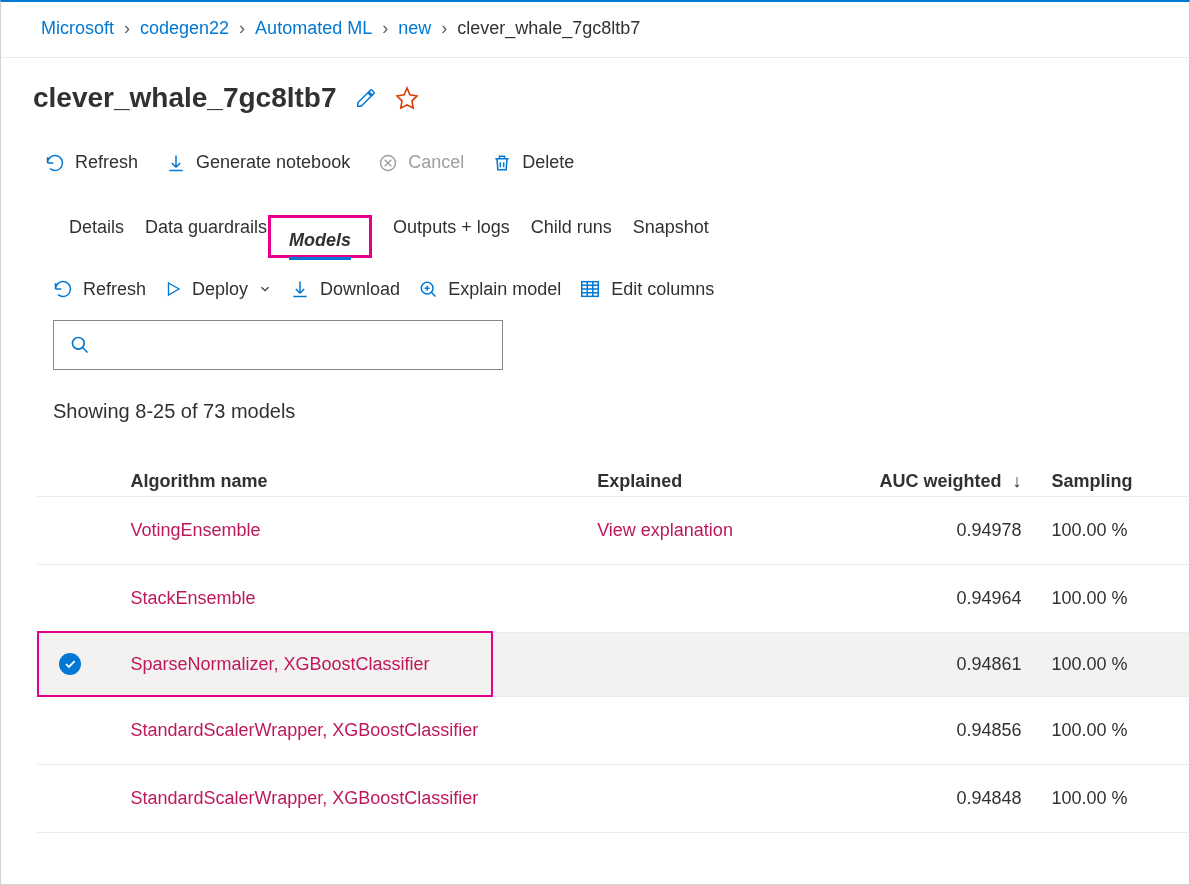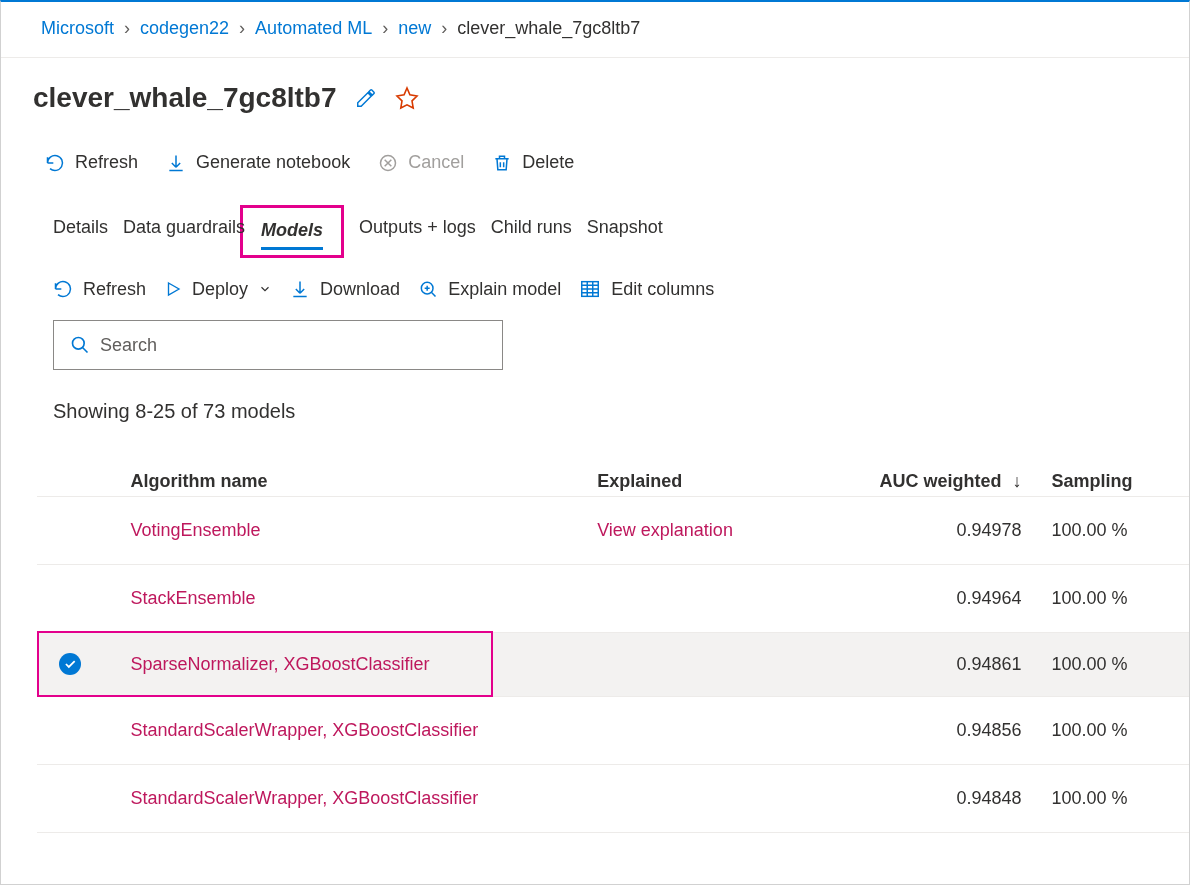--- a/index.html
+++ b/index.html
@@ -47,23 +47,24 @@
     padding: 30px 28px 10px 44px;
     font-size: 18px;
   }
   .toolbar .tb-item { display: inline-flex; align-items: center; gap: 10px; cursor: pointer; }
   .toolbar .tb-item.disabled { color: #a19f9d; cursor: default; }
   .toolbar .tb-item.disabled svg { stroke: #a19f9d; }
 
   
   .tabs {
     display: flex;
-    gap: 15px;
-    padding: 34px 28px 0 52px;
-    font-size: 18px;
+    gap: 21px;
+    padding: 34px 28px 0 68px;
+    font-size: 18px;
+    align-items: flex-end;
   }
   .tabs .tab { padding-bottom: 14px; cursor: pointer; position: relative; }
   .tabs .tab.active { font-weight: 600; font-style: italic; }
   .tabs .tab.active::after {
     content: "";
     position: absolute;
     left: 0; right: 0; bottom: 0;
     height: 3px;
     background: #0078d4;
   }
@@ -251,21 +252,20 @@
     <span>Edit columns</span>
   </span>
 </div>
 
 <div class="search-wrap">
   <div class="search-box">
     <svg width="20" height="20" viewBox="0 0 24 24" fill="none" stroke="#0078d4" stroke-width="2">
         <circle cx="10" cy="10" r="7"></circle>
         <path d="M15 15l6 6"></path>
       </svg>
-    <input type="text" placeholder="Search" style="">
   </div>
 </div>
 
 <div class="count-text">Showing 8-25 of 73 models</div>
 
 <table class="tbl">
   <thead>
     <tr>
       <th class="col-check"></th>
       <th class="col-algo">Algorithm name</th>

